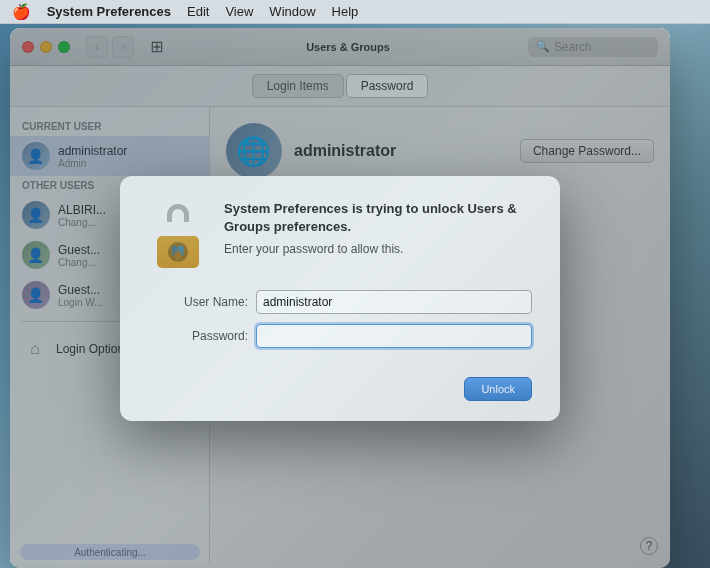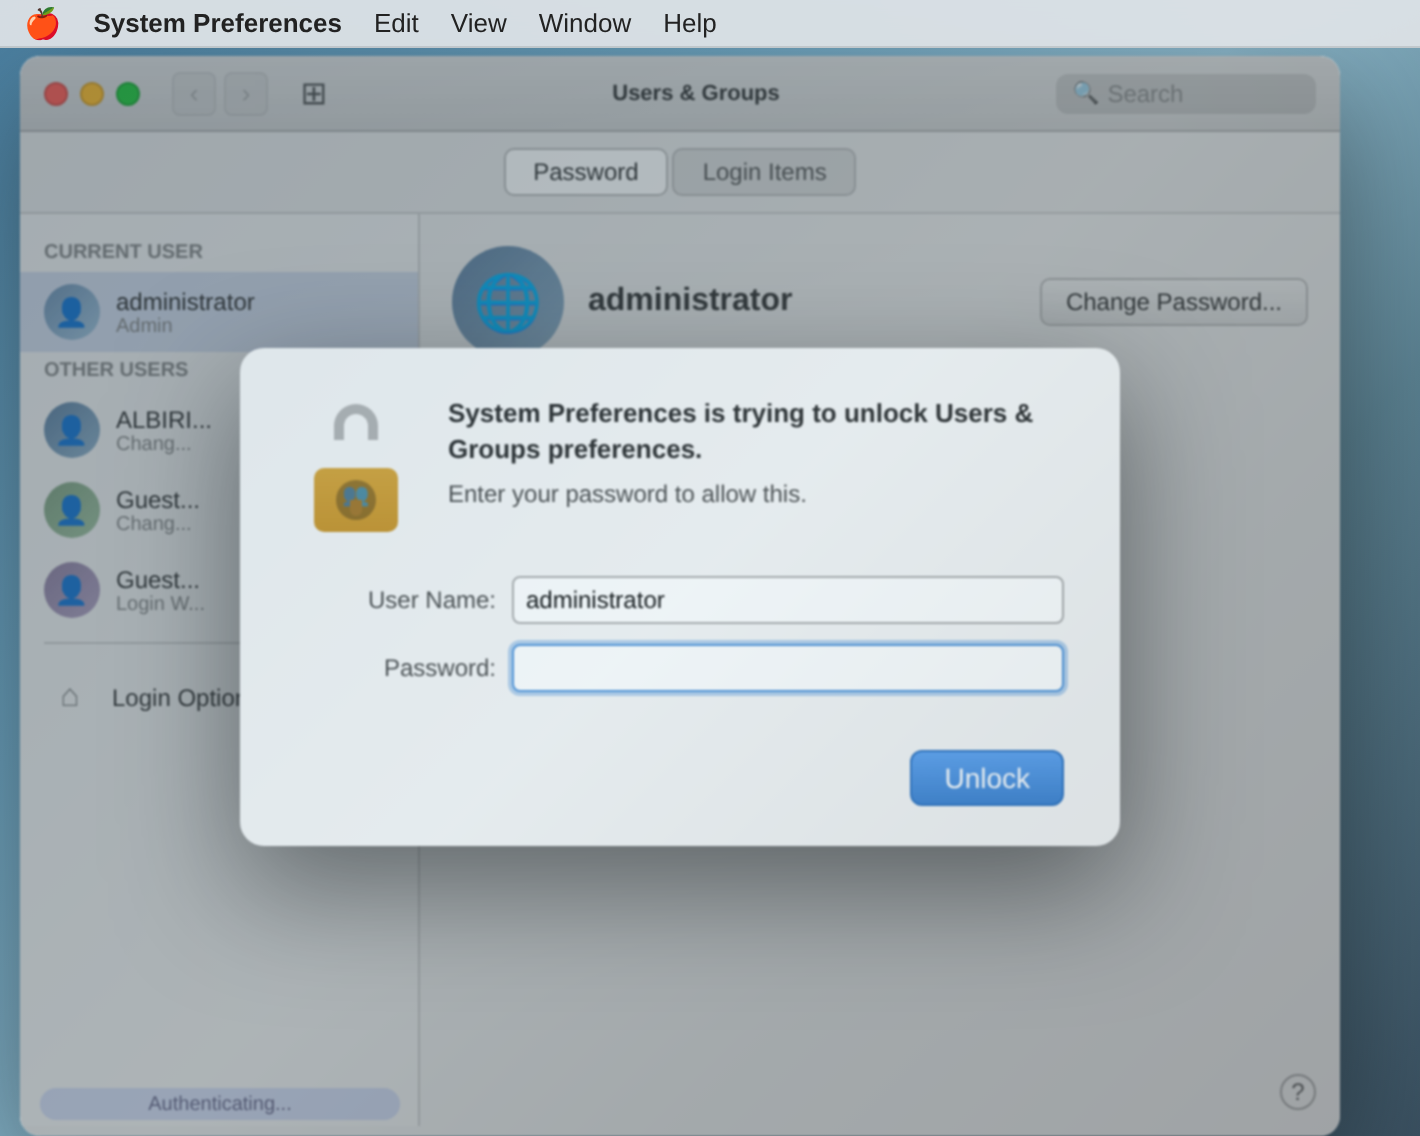--- a/index.html
+++ b/index.html
@@ -488,21 +488,21 @@
       font-size: 13px;
       color: #333;
       cursor: pointer;
     }
 
     .btn-unlock {
       padding: 5px 16px;
       background: linear-gradient(180deg, #5aa0f0, #3a80d0);
       border: 1px solid #2a70c0;
       border-radius: 6px;
-      font-size: 14px;
+      font-size: 11px;
       color: white;
       font-weight: 500;
       cursor: pointer;
     }
 
     
     .menubar {
       position: absolute;
       top: 0;
       left: 0;
@@ -577,22 +577,22 @@
           <span>⊞</span>
         </div>
         <div class="title-bar-title">Users &amp; Groups</div>
         <div class="search-bar">
           <span class="search-icon-small">🔍</span>
           <span class="search-placeholder">Search</span>
         </div>
       </div>
 
       <div class="pref-tabs">
+        <div class="pref-tab">Login Items</div>
         <div class="pref-tab active">Password</div>
-        <div class="pref-tab">Login Items</div>
       </div>
 
       <div class="pref-content">
 
         <div class="sidebar">
           <div class="sidebar-section-label">Current User</div>
           <div class="sidebar-item active">
             <div class="sidebar-avatar">👤</div>
             <div>
               <div class="sidebar-item-text">administrator</div>

